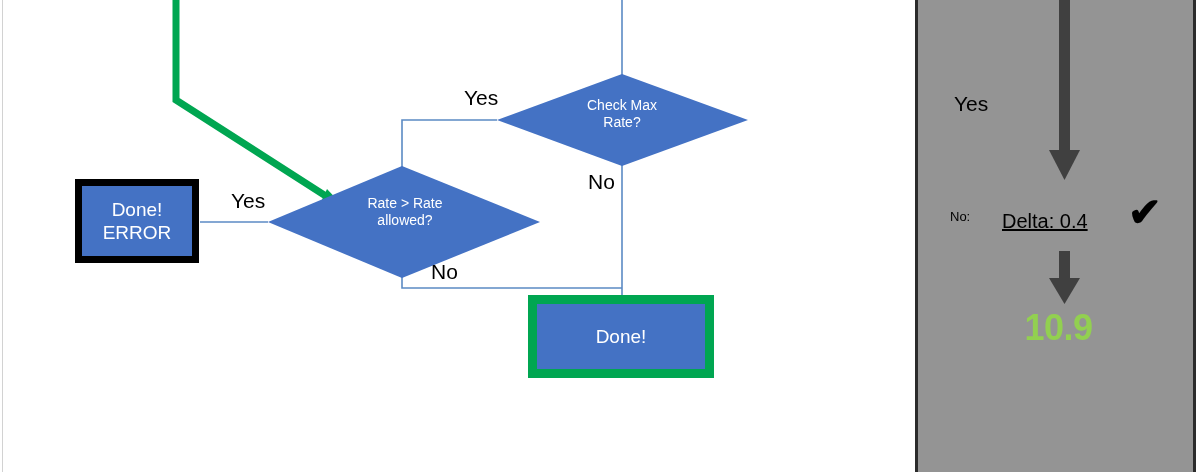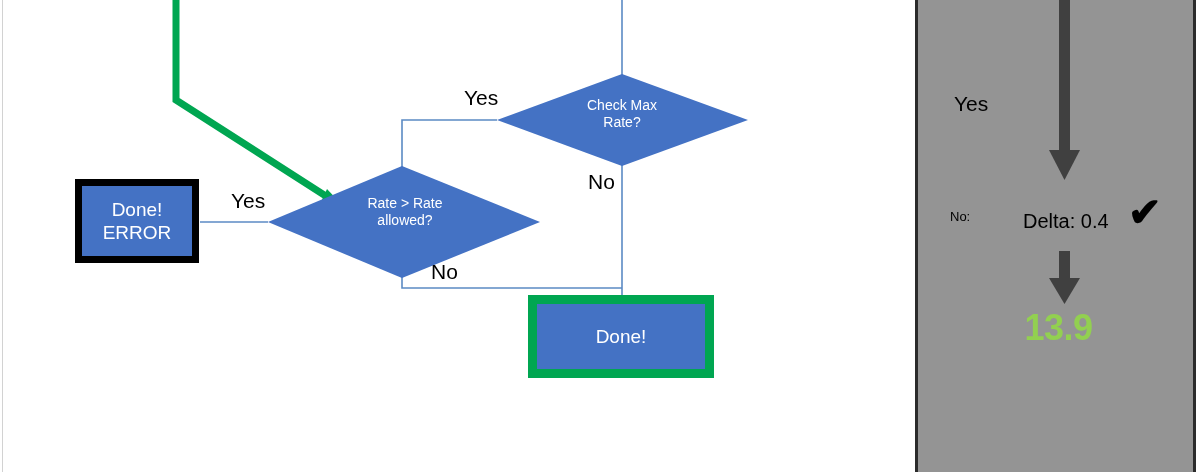--- a/index.html
+++ b/index.html
@@ -110,21 +110,21 @@
     left: 0; top: 0;
     width: 281px; height: 472px;
   }
   .panel-text {
     position: absolute;
     color: #000000;
     white-space: nowrap;
   }
   #panel-yes   { left: 36px;  top: 92px;  font-size: 21px; }
   #panel-no    { left: 32px;  top: 209px; font-size: 13px; }
-  #panel-delta { left: 105px; top: 210px; font-size: 20px; }
+  #panel-delta { left: 84px; top: 210px; font-size: 20px; text-decoration: underline; }
   #panel-check {
     left: 210px; top: 192px;
     font-size: 40px;
     font-weight: 700;
     line-height: 1;
   }
   #panel-value {
     left: 0; top: 307px;
     width: 281px;
     text-align: center;
@@ -202,16 +202,16 @@
     </svg>
 
     <div class="panel-text" id="panel-yes">Yes</div>
 
     <div class="panel-text" id="panel-no">No:</div>
 
     <div class="panel-text" id="panel-delta">Delta: 0.4</div>
 
     <div class="panel-text" id="panel-check">✔</div>
 
-    <div class="panel-text" id="panel-value">13.9</div>
+    <div class="panel-text" id="panel-value">10.9</div>
   </div>
 
 </div>
 
 </body></html>

